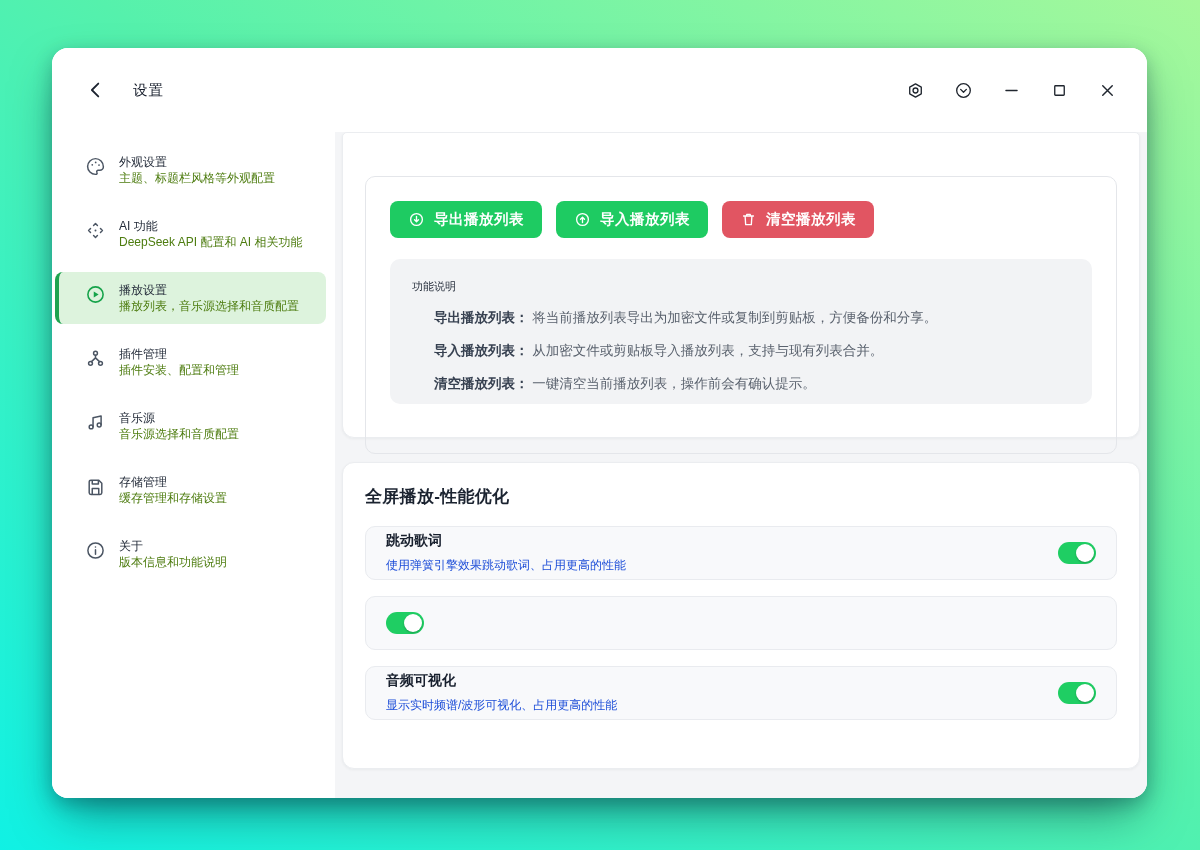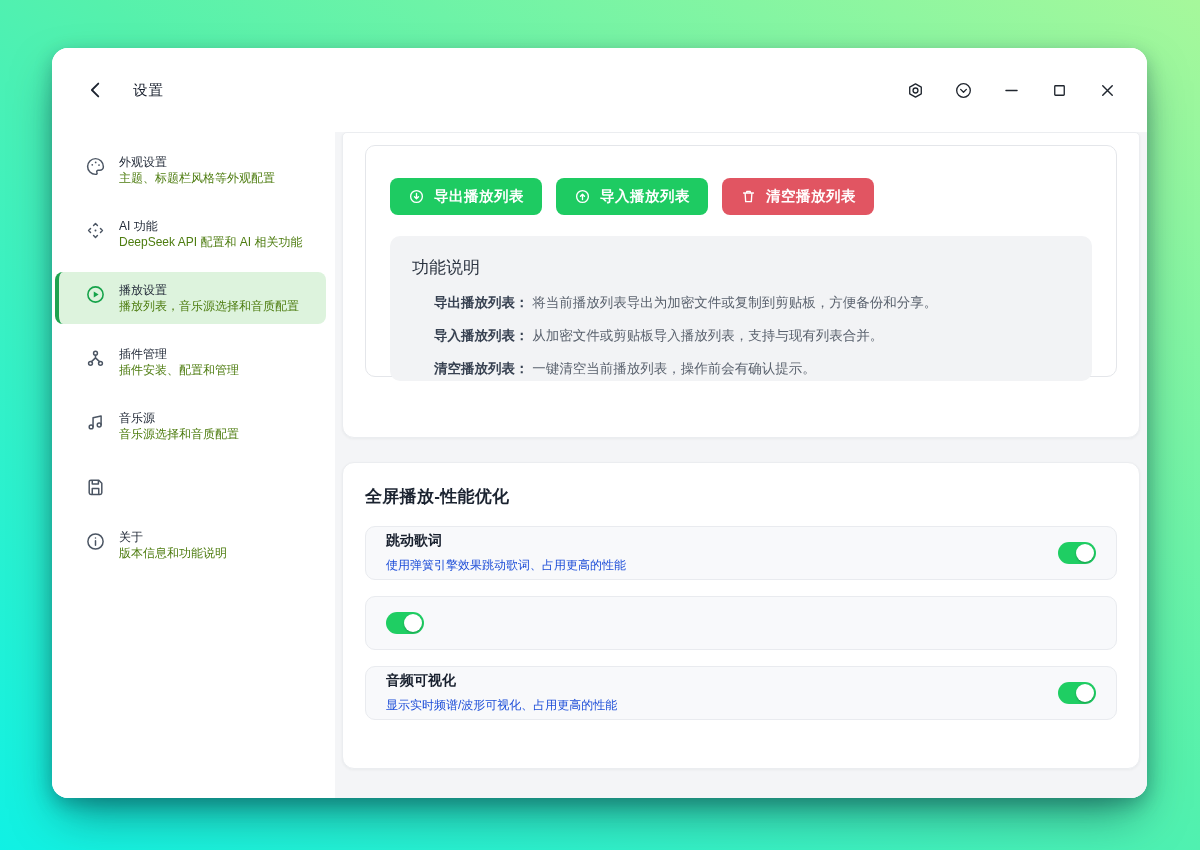--- a/index.html
+++ b/index.html
@@ -35,32 +35,32 @@
   .side-ic svg { width:100%; height:100%; }
   .side-title { font-size:12px; color:#242c3a; }
   .side-desc { font-size:12px; color:#4d7c0f; margin-top:0; line-height:1.25; }
   
   .main { flex:1; background:#f4f5f7; padding:0 7px; overflow:hidden; }
   .card {
     background:#fff; border:1px solid #ebedf0; border-radius:12px;
     box-shadow:0 1px 3px rgba(20,30,40,.05);
   }
   .card-playlist { height:306px; border-top-left-radius:5px; border-top-right-radius:5px; padding:12px 22px; }
-  .inner-box { border:1px solid #e4e6ea; border-radius:10px; height:232px; padding:32px 24px 18px; }
+  .inner-box { border:1px solid #e4e6ea; border-radius:10px; height:278px; padding:24px 24px 18px;margin-top:31px; }
   .btn-row { display:flex; gap:14px; }
   .btn {
     display:inline-flex; align-items:center; gap:9px; height:37px; padding:0 18px;
     border:none; border-radius:8px; color:#fff; font-size:14.5px; font-weight:600;
     font-family:inherit; cursor:pointer; letter-spacing:.5px;
   }
   .btn svg { width:17px; height:17px; }
   .btn.green { background:#1ecb62; }
   .btn.red { background:#e15562; }
   .info-box { margin-top:21px; background:#f2f3f5; border-radius:10px; height:145px; padding:20px 22px; }
-  .info-title { font-size:17px; color:#2b3340; font-weight:500; }
+  .info-title { font-size:11px; color:#2b3340; font-weight:500; }
   .info-line { margin-left:22px; margin-top:15px; font-size:13.5px; line-height:1.35; }
   .info-label { font-weight:700; color:#374151; }
   .info-text { color:#5a626e; }
   .card-perf { margin-top:24px; height:307px; padding:22px; }
   .perf-title { font-size:17px; font-weight:700; color:#1b2330; letter-spacing:.3px; }
   .rows { margin-top:18px; display:flex; flex-direction:column; gap:16px; }
   .setting-row {
     height:54px; background:#f8f9fb; border:1px solid #e9ebef; border-radius:10px;
     display:flex; align-items:center; padding:0 20px;
   }
@@ -195,20 +195,24 @@
         </div>
       </div>
 
       <div class="side-item">
         <span class="side-ic">
           <svg viewBox="0 0 24 24" fill="none" stroke="currentColor" stroke-width="1.7" stroke-linejoin="round">
               <path d="M4.8 6.8a2 2 0 0 1 2-2h9l3.4 3.4v11a2 2 0 0 1-2 2h-10.4a2 2 0 0 1-2-2z"></path>
               <path d="M8.3 4.8v4.4h7V4.8M8.3 21v-6.6h7.4V21"></path>
             </svg>
         </span>
+        <div>
+          <div class="side-title">存储管理</div>
+          <div class="side-desc">缓存管理和存储设置</div>
+        </div>
       </div>
 
       <div class="side-item">
         <span class="side-ic">
           <svg viewBox="0 0 24 24" fill="none" stroke="currentColor" stroke-width="1.7" stroke-linecap="round">
               <circle cx="12" cy="12" r="8.7"></circle>
               <line x1="12" y1="11" x2="12" y2="16.2"></line>
               <circle cx="12" cy="7.9" r="0.9" fill="currentColor" stroke="none"></circle>
             </svg>
         </span>

